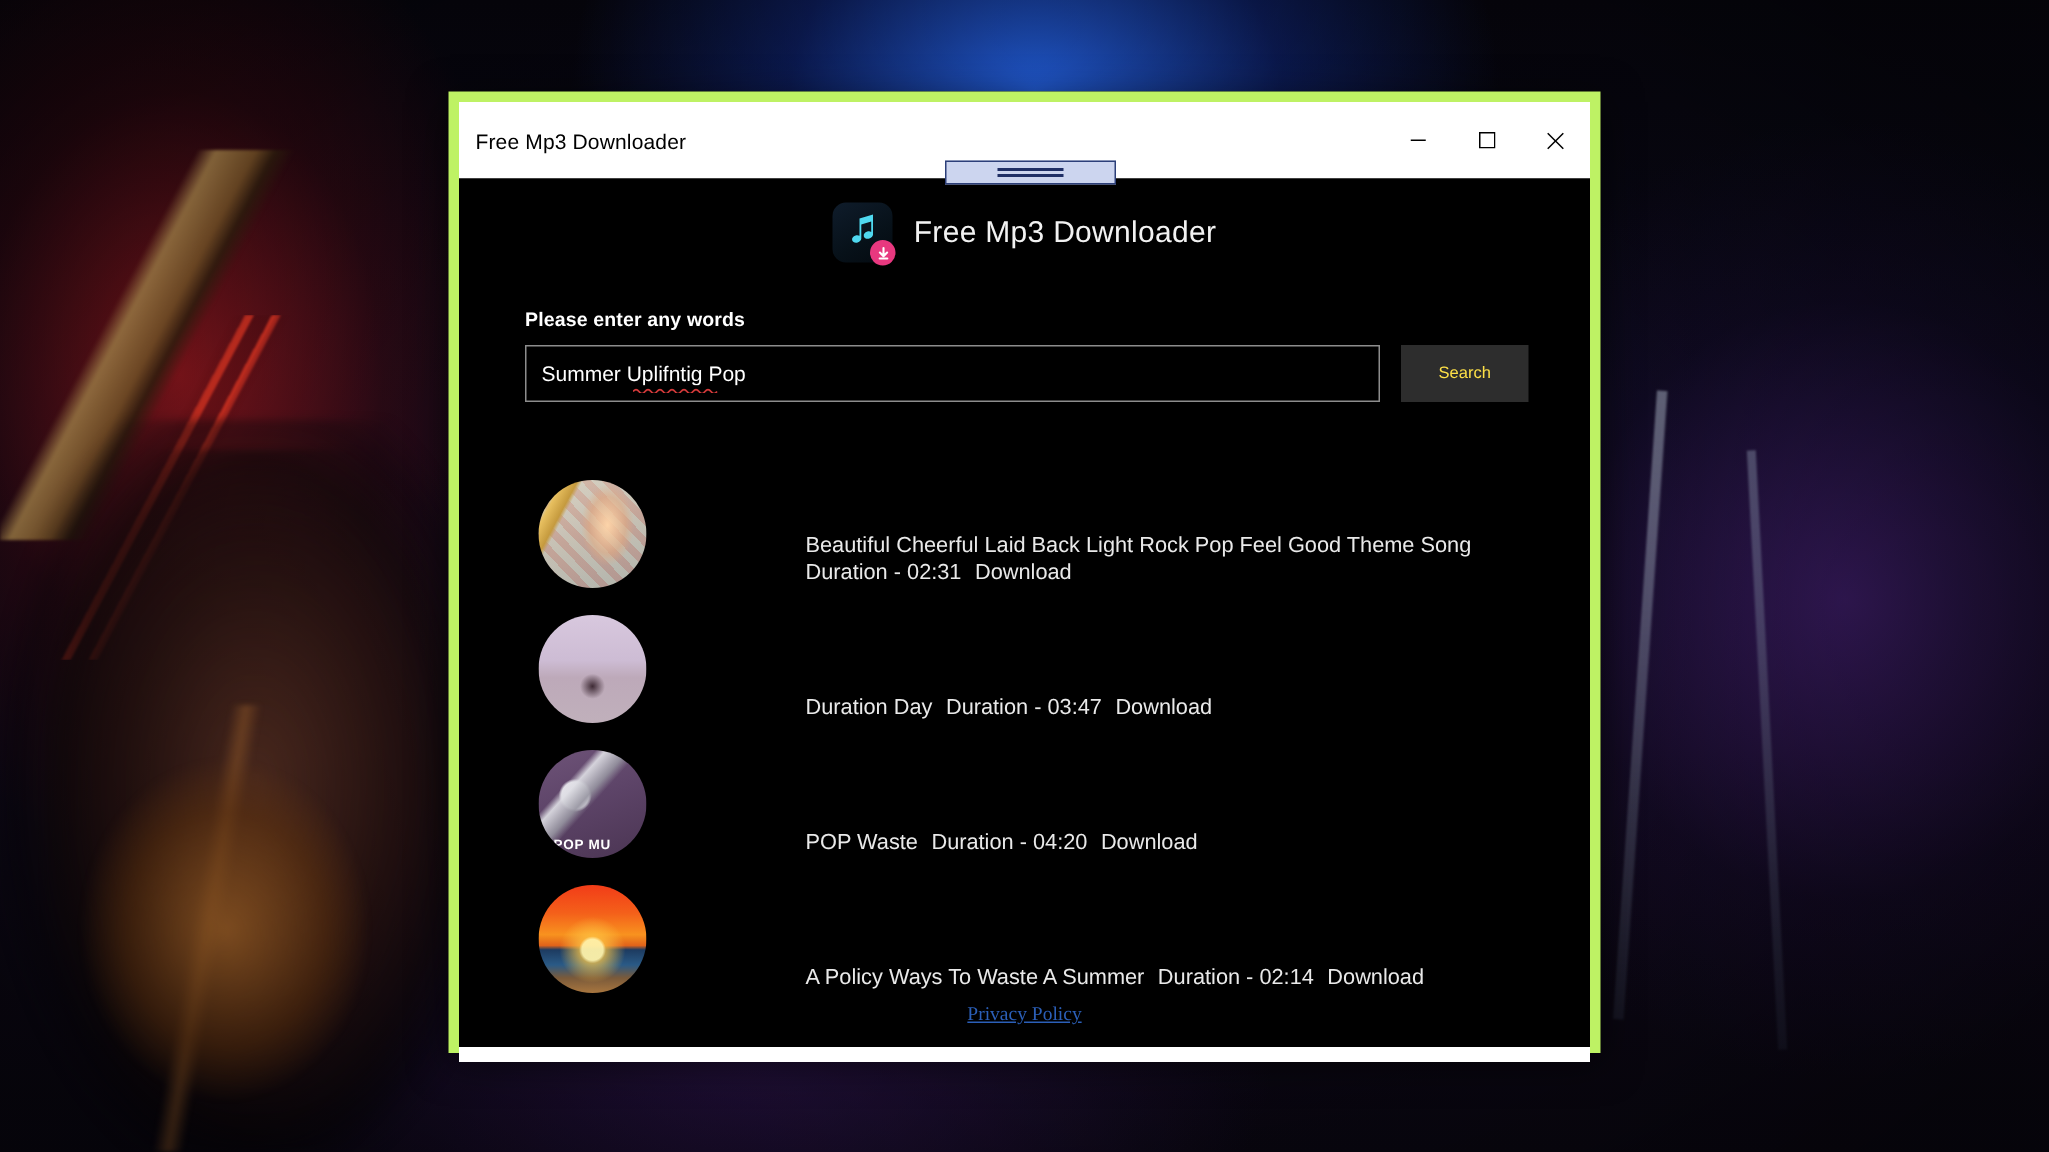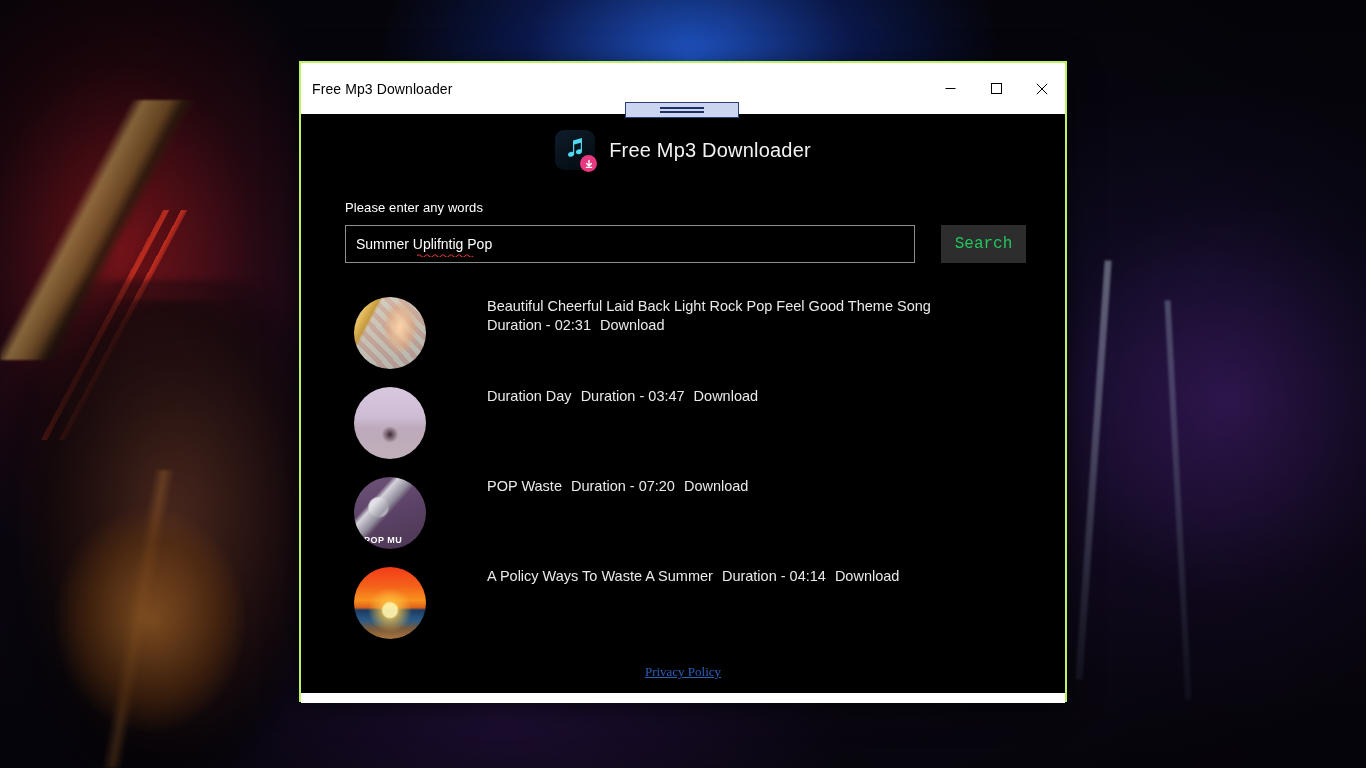--- a/index.html
+++ b/index.html
@@ -76,21 +76,21 @@
     background: radial-gradient(ellipse 820px 520px at 683px 384px, rgba(0,0,0,0) 40%, rgba(0,0,0,0.45) 100%);
   }
 
   
   #app-window {
     position: absolute;
     left: 299px;
     top: 61px;
     width: 768px;
     height: 641px;
-    border: 2px solid #bef264;
+    border: 7px solid #bef264;
     background: #000;
     box-shadow: 0 6px 26px rgba(0,0,0,0.65);
   }
 
   
   .titlebar {
     position: relative;
     height: 51px;
     background: #ffffff;
     display: flex;
@@ -167,25 +167,25 @@
     font-size: 20px;
     font-weight: 400;
     letter-spacing: 0.2px;
   }
 
   
   .search-block { padding: 30px 0 0 44px; }
   .search-label {
     color: #ffffff;
     font-size: 13px;
-    font-weight: normal;
+    font-weight: bold;
     letter-spacing: 0.1px;
     margin-bottom: 10px;
   }
-  .search-row { display: flex; align-items: flex-start; gap: 26px; }
+  .search-row { display: flex; align-items: flex-start; gap: 14px; }
   .search-input-wrap { position: relative; width: 570px; }
   .search-input {
     width: 570px;
     height: 38px;
     background: #000000;
     border: 1px solid #8d8d8d;
     color: #ffffff;
     font-family: "Liberation Sans", sans-serif;
     font-size: 14px;
     padding: 0 10px;
@@ -197,36 +197,37 @@
     top: 28px;
     width: 58px;
     height: 4px;
     pointer-events: none;
   }
   .search-button {
     width: 85px;
     height: 38px;
     background: #2d2d2d;
     border: none;
-    color: #22c55e;
-    font-family: Liberation Mono, monospace;
-    font-size: 16px;
+    color: #fde047;
+    font-family: Liberation Sans, sans-serif;
+    font-size: 11px;
     cursor: pointer;
   }
 
   
   .results {
     position: relative;
     margin-top: 34px;
     padding-left: 53px;
   }
   .result-row {
     display: flex;
-    align-items: flex-start;
+    align-items: flex-end;
     height: 90px;
+    gap: 45px;
   }
   .thumb {
     width: 72px; height: 72px;
     border-radius: 50%;
     flex: none;
     overflow: hidden;
     position: relative;
   }
   .result-text {
     margin-left: 61px;
@@ -380,28 +381,28 @@
         <div class="result-row">
           <div class="thumb art-2"></div>
           <div class="result-text">
             <span>Duration Day</span><span class="sep"></span><span>Duration - 03:47</span><span class="sep"></span><span>Download</span>
           </div>
         </div>
 
         <div class="result-row">
           <div class="thumb art-3"></div>
           <div class="result-text">
-            <span>POP Waste</span><span class="sep"></span><span>Duration - 07:20</span><span class="sep"></span><span>Download</span>
+            <span>POP Waste</span><span class="sep"></span><span>Duration - 04:20</span><span class="sep"></span><span>Download</span>
           </div>
         </div>
 
         <div class="result-row">
           <div class="thumb art-4"></div>
           <div class="result-text">
-            <span>A Policy Ways To Waste A Summer</span><span class="sep"></span><span>Duration - 04:14</span><span class="sep"></span><span>Download</span>
+            <span>A Policy Ways To Waste A Summer</span><span class="sep"></span><span>Duration - 02:14</span><span class="sep"></span><span>Download</span>
           </div>
         </div>
 
       </div>
 
       <div class="privacy-row">
         <span class="privacy-link">Privacy Policy</span>
       </div>
 
       <div class="bottom-strip"></div>

